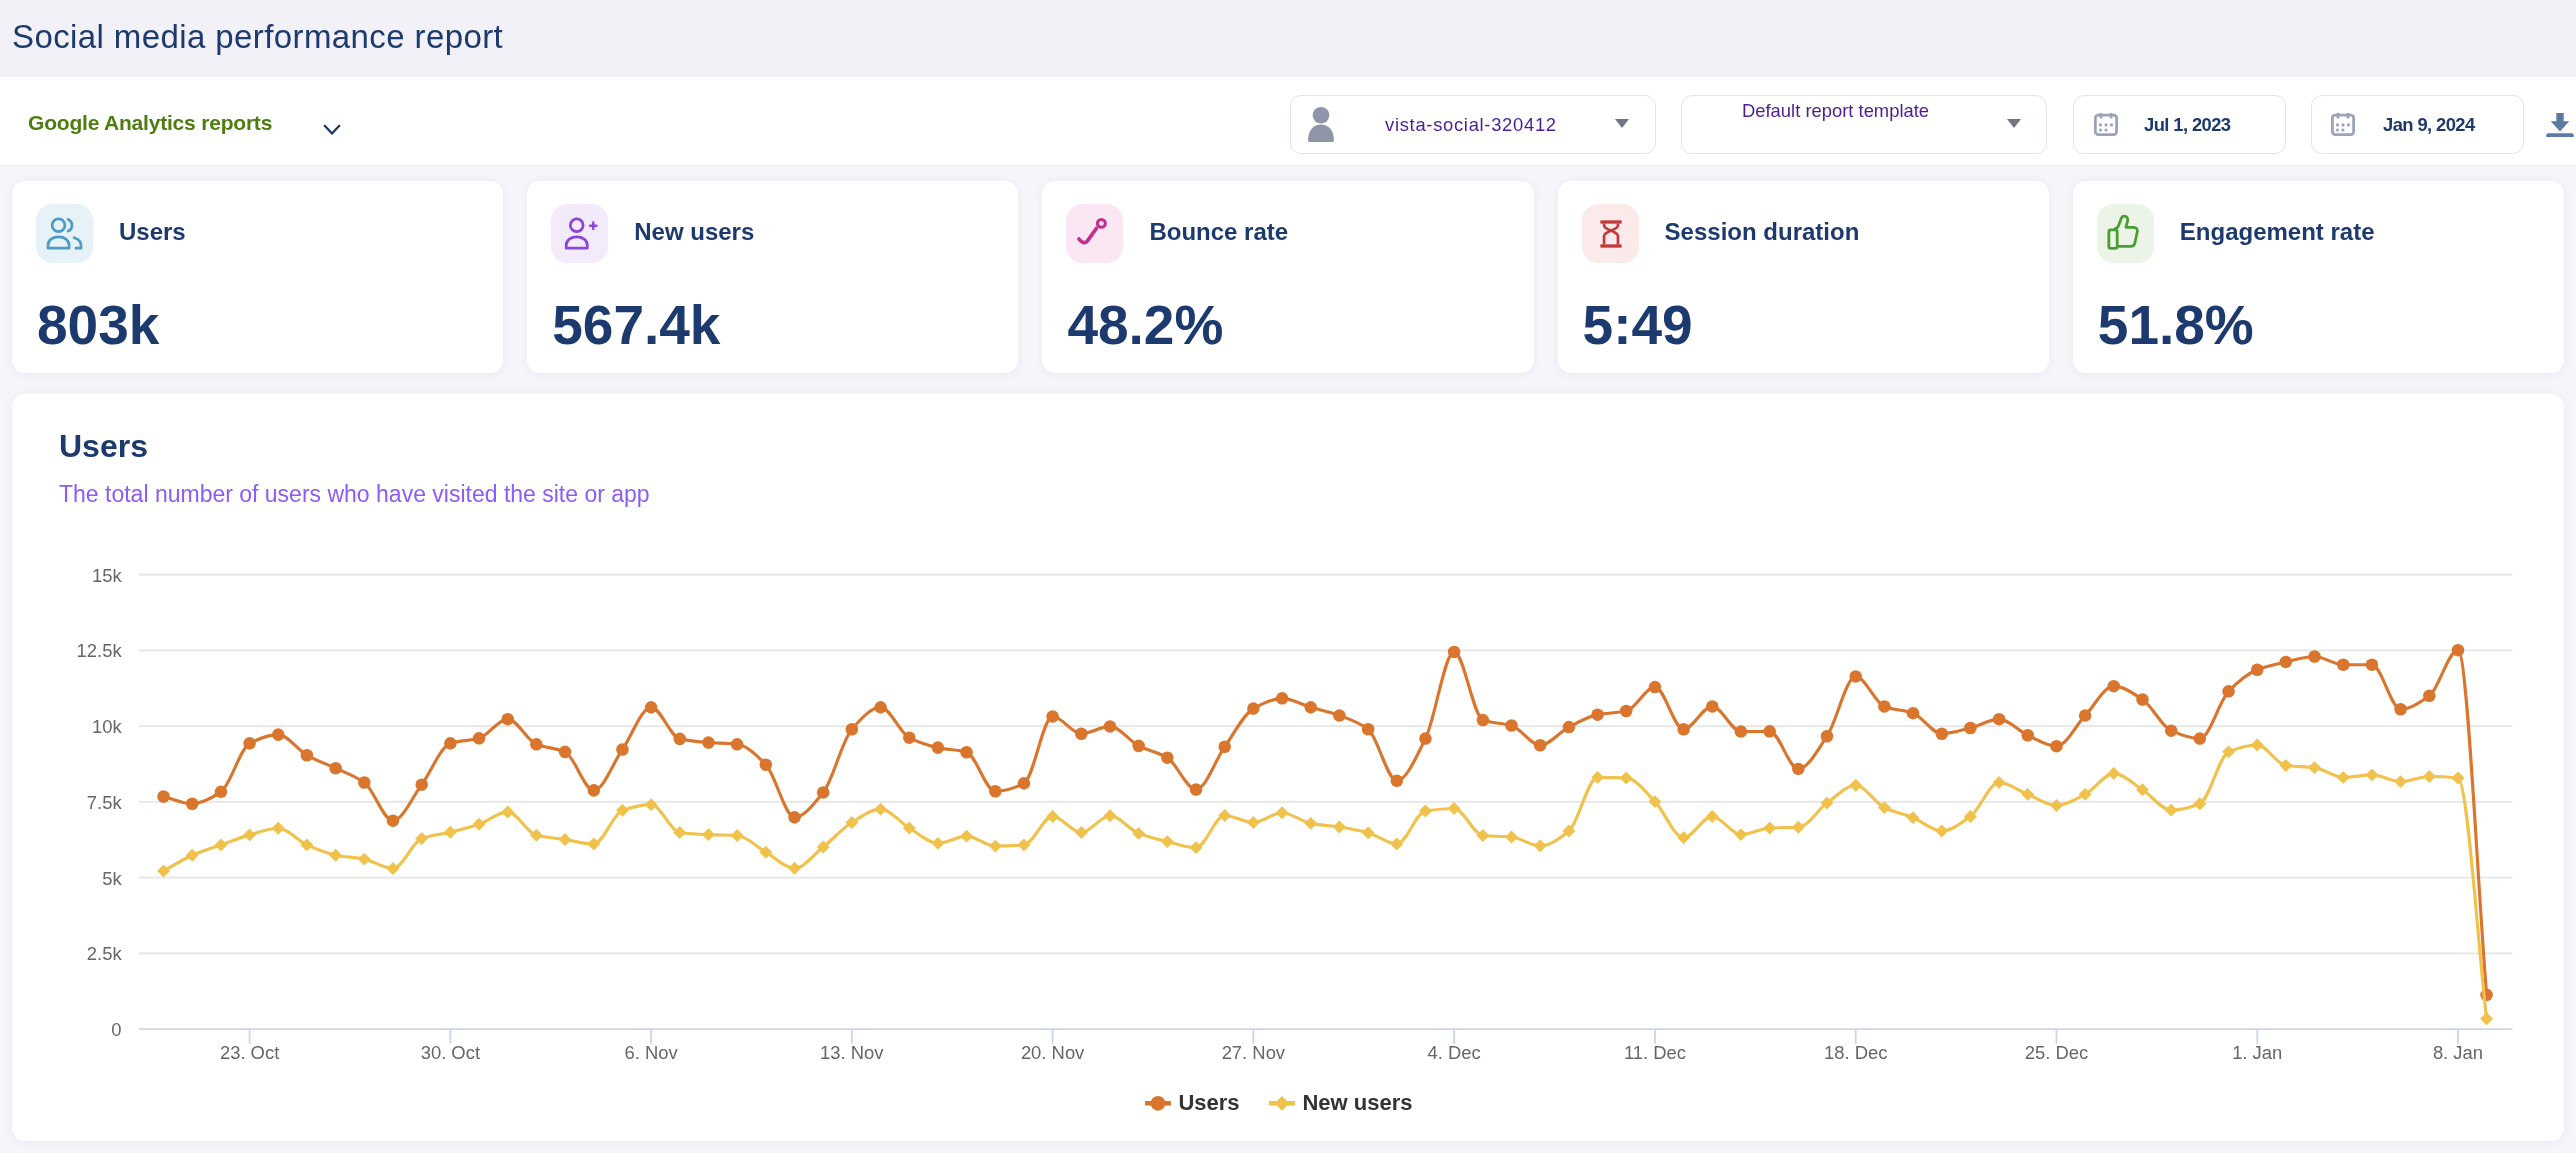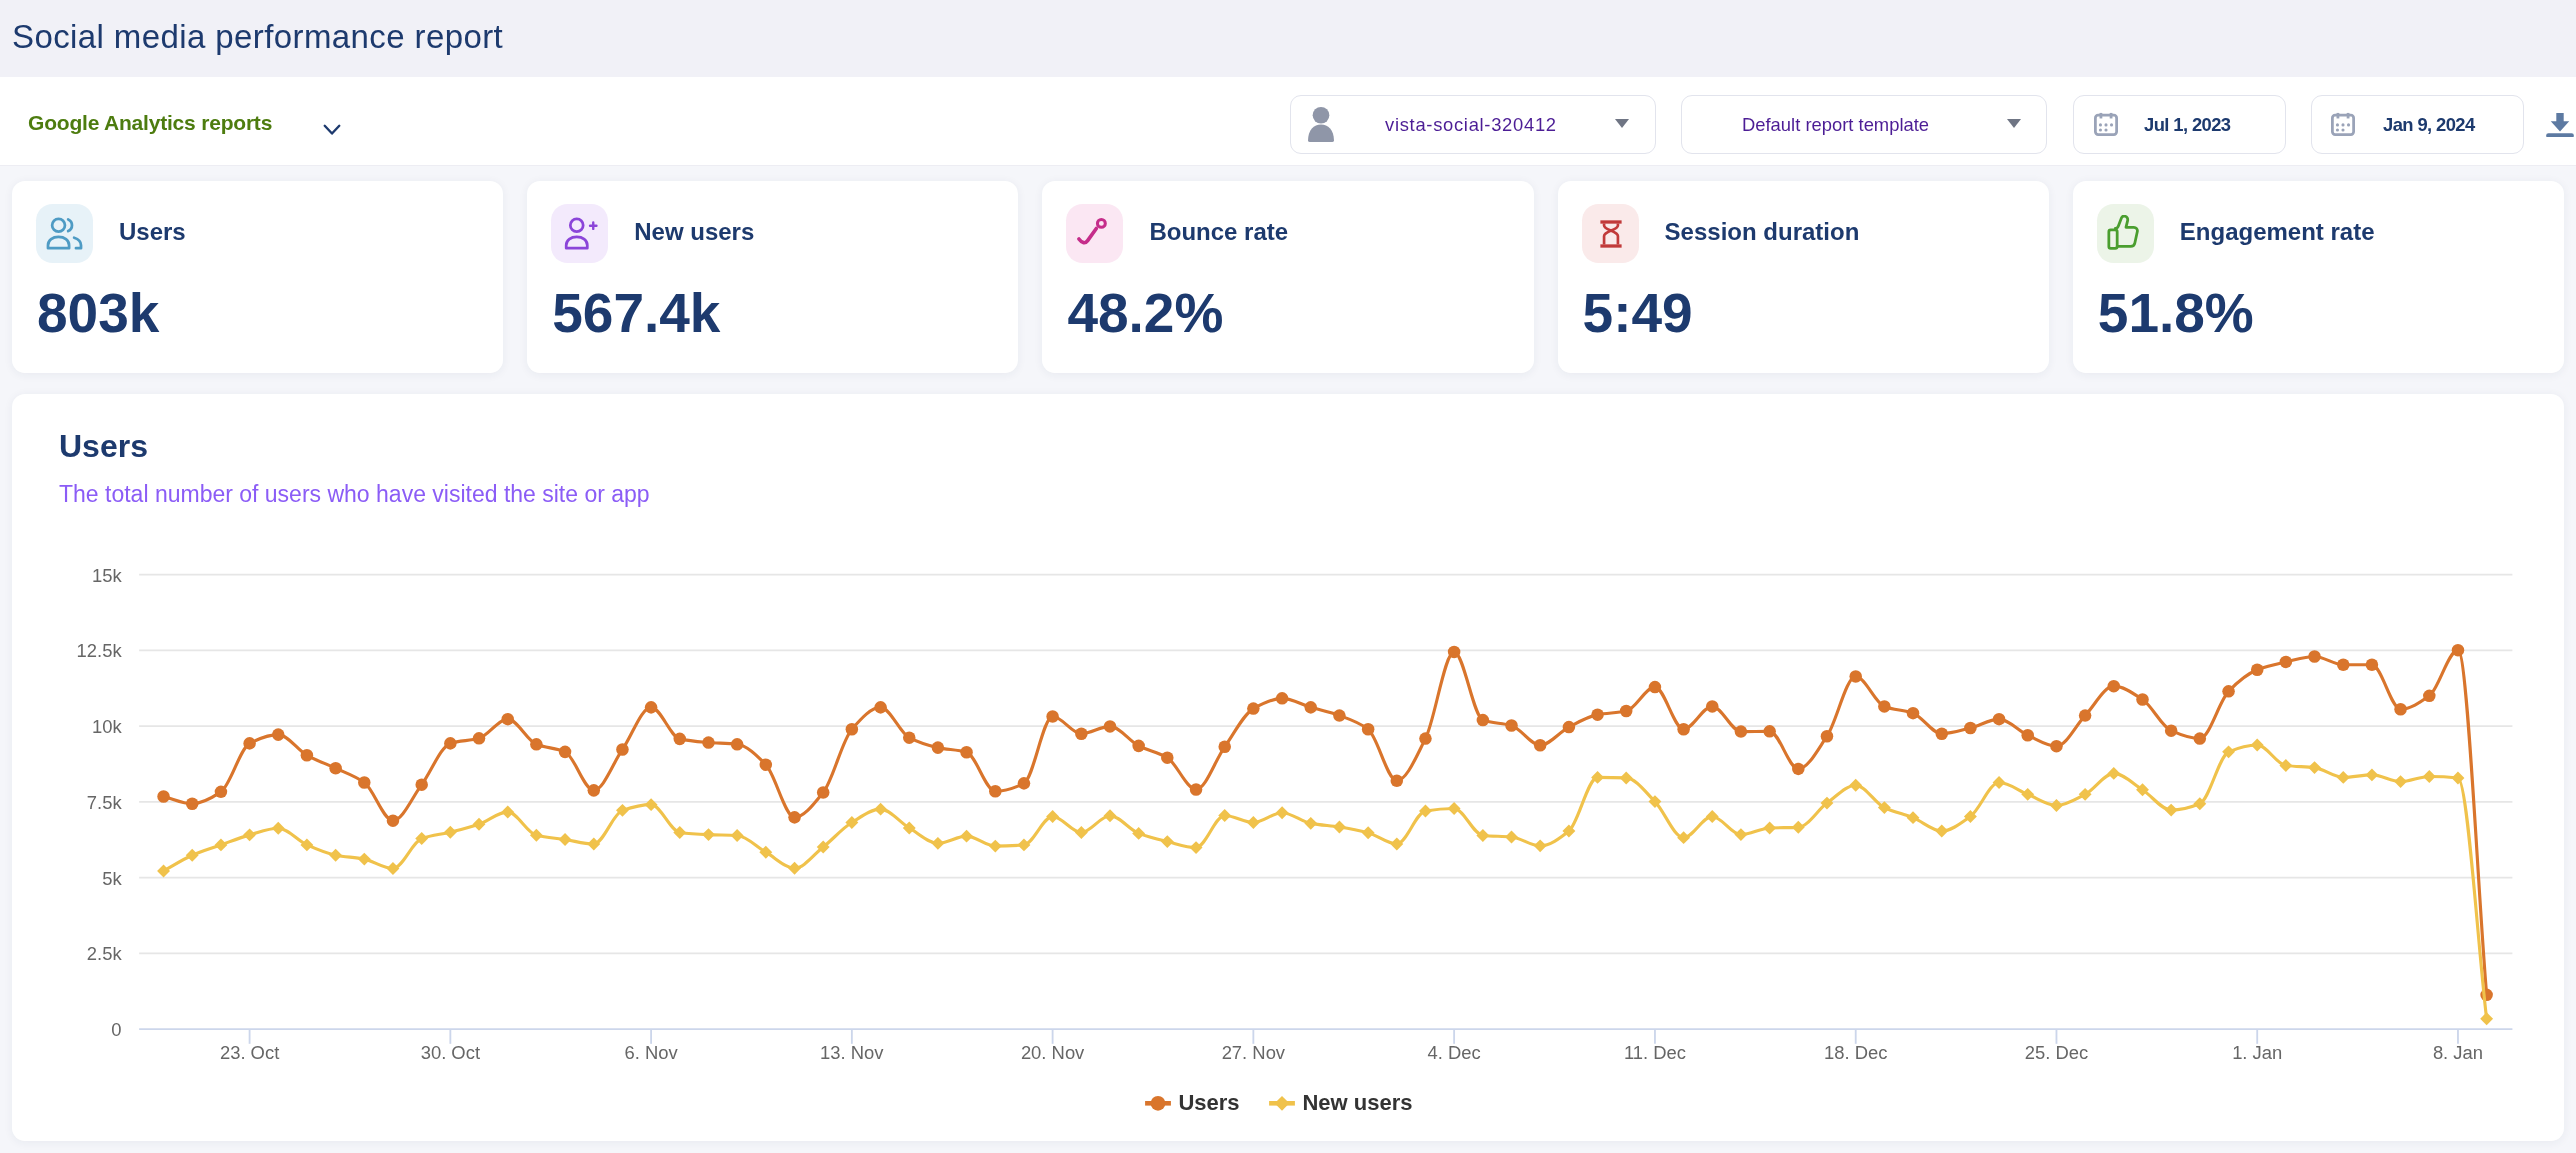--- a/index.html
+++ b/index.html
@@ -9,21 +9,21 @@
 .toolbar { position:absolute; left:0; top:77px; width:2576px; height:89px; background:#ffffff; border-bottom:1.8px solid #ededf3; }
 .ga { position:absolute; left:28px; top:111px; font-size:21px; font-weight:700; color:#4d7c0f; letter-spacing:-0.2px; }
 .selbox { position:absolute; background:#fff; border:1.8px solid #e2e4ed; border-radius:11px; height:59px; top:95px; }
 .seltext { position:absolute; font-size:18.4px; color:#4c1d95;margin-left:36px; }
 .datetext { position:absolute; font-size:18.4px; font-weight:700; color:#1d3a6e; letter-spacing:-0.6px; }
 .caret { position:absolute; width:0; height:0; border-left:7.4px solid transparent; border-right:7.4px solid transparent; border-top:9.2px solid #6f7584; top:119px; }
 .cards { position:absolute; left:12px; top:181px; width:2552px; height:192px; display:flex; gap:24px; }
 .card { flex:1; background:#fff; border-radius:13px; box-shadow:0 1.8px 9.2px rgba(30,45,90,0.06); position:relative; }
 .ibox { position:absolute; left:24px; top:23px; width:57px; height:59px; border-radius:16.6px; }
 .klabel { position:absolute; left:107px; top:37px; font-size:24px; font-weight:700; color:#1d3a6e; }
-.kval { position:absolute; left:25px; top:105px; font-size:55px; font-weight:700; color:#1d3a6e; line-height:1; }
+.kval { position:absolute; left:25px; top:117px; font-size:55px; font-weight:700; color:#1d3a6e; line-height:1; }
 .chartcard { position:absolute; left:12px; top:394px; width:2552px; height:747px; background:#fff; border-radius:13px; box-shadow:0 1.8px 9.2px rgba(30,45,90,0.06); }
 .ctitle { position:absolute; left:59px; top:428px; font-size:32px; font-weight:700; color:#1d3a6e; }
 .csub { position:absolute; left:59px; top:481px; font-size:23px; color:#8b5cf6; }
 .legend { position:absolute; left:0; top:1090px; width:2576px; display:flex; justify-content:center; align-items:center; gap:7.4px; padding-right:18.4px; }
 .ltext { font-size:22px; font-weight:700; color:#333333; }
 </style></head>
 <body>
 <div class="header"></div>
 <div class="title">Social media performance report</div>
 <div class="toolbar"></div>
@@ -34,21 +34,21 @@
 
 <div class="selbox" style="left:1290px;width:366px;"></div>
 <svg class="abs" width="28" height="37" viewBox="0 0 30 40" style="left:1307px;top:106px;">
   <circle cx="15" cy="10" r="9" fill="#8f96a8"></circle>
   <path d="M1 37 c0 -11 6.3 -17 14 -17 s14 6 14 17 q0 2 -2 2 h-24 q-2 0 -2 -2 Z" fill="#8f96a8"></path>
 </svg>
 <div class="seltext" style="left:1349px;top:114px;letter-spacing:0.7px;">vista-social-320412</div>
 <div class="caret" style="left:1615px;"></div>
 
 <div class="selbox" style="left:1681px;width:366px;"></div>
-<div class="seltext" style="left:1706px;top:114px;">Default report template</div>
+<div class="seltext" style="left:1706px;top:100px;">Default report template</div>
 <div class="caret" style="left:2007px;"></div>
 
 <div class="selbox" style="left:2073px;width:213px;"></div>
 <svg class="abs" width="24" height="24" viewBox="0 0 26 26" style="left:2094px;top:112px;">
     <rect x="1.5" y="3.5" width="23" height="21" rx="3" fill="none" stroke="#9aa3b8" stroke-width="3"></rect>
     <line x1="7.5" y1="1" x2="7.5" y2="7" stroke="#9aa3b8" stroke-width="3"></line>
     <line x1="18.5" y1="1" x2="18.5" y2="7" stroke="#9aa3b8" stroke-width="3"></line>
     <circle cx="7" cy="14" r="1.7" fill="#9aa3b8"></circle>
     <circle cx="13" cy="14" r="1.7" fill="#9aa3b8"></circle>
     <circle cx="19" cy="14" r="1.7" fill="#9aa3b8"></circle>

